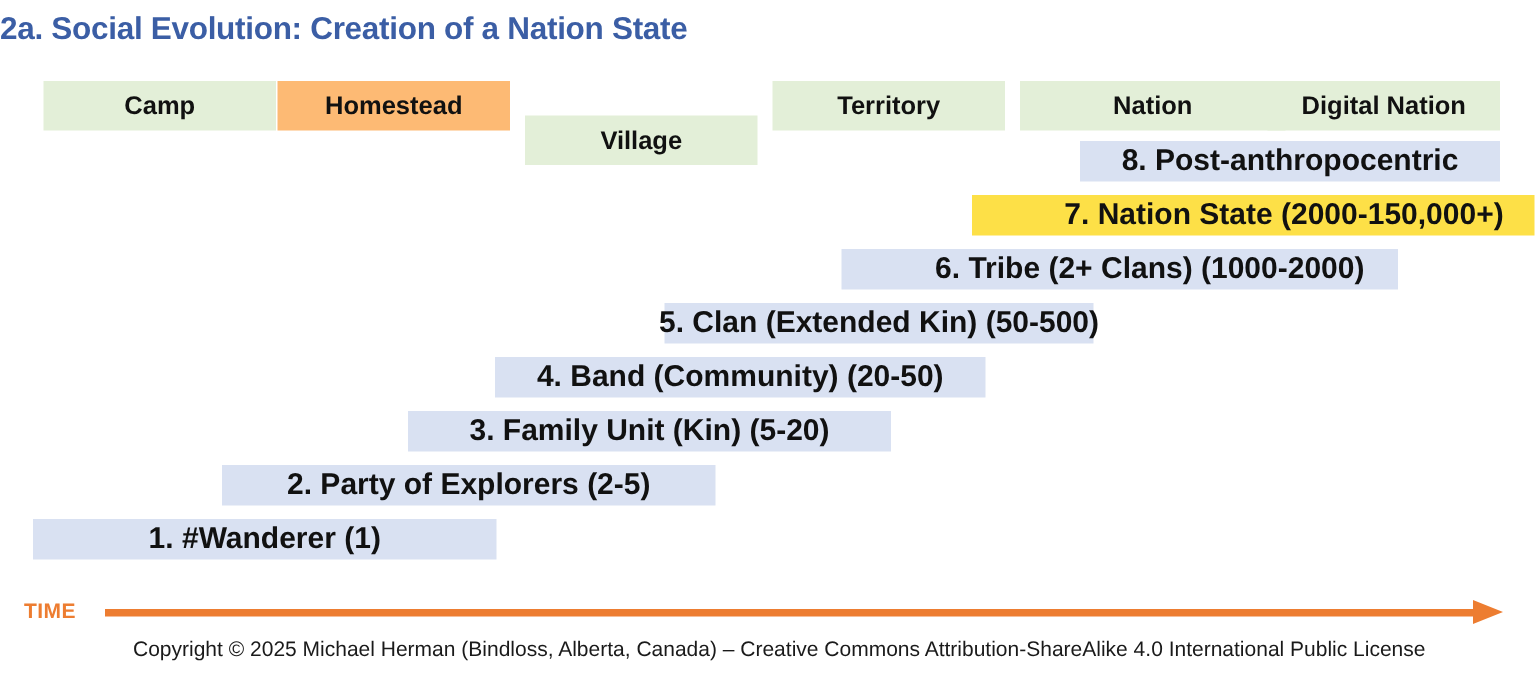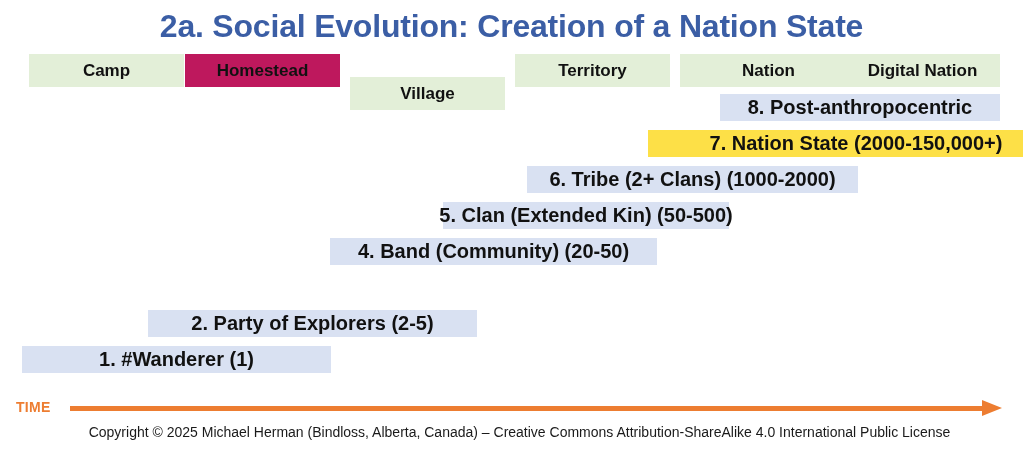--- a/index.html
+++ b/index.html
@@ -14,22 +14,21 @@
     font-family: "Liberation Sans", sans-serif;
     overflow: hidden;
   }
 
   
   #title {
     position: absolute;
     left: 0;
     top: 8px;
     width: 1023px;
-    text-align: center;
-    font-size: 32px;
+    font-size: 21px;
     font-weight: bold;
     color: #3b5ea5;
     letter-spacing: -0.2px;
     white-space: nowrap;
   }
 
   
   #stage-row {
     position: absolute;
     left: 20px;
@@ -123,21 +122,21 @@
 </style>
 </head>
 <body style="background: rgb(255, 255, 255);">
 
 <div id="title" style="color: rgb(59, 94, 165);">2a. Social Evolution: Creation of a Nation State</div>
 
 <div id="stage-row">
     <div class="stage-cell" style="left: 9px; width: 155px; background: rgb(227, 239, 216);">
       <span>Camp</span>
     </div>
-    <div class="stage-cell" style="left: 165px; width: 155px; background: #be185d;">
+    <div class="stage-cell" style="left: 165px; width: 155px; background: #fdba74;">
       <span>Homestead</span>
     </div>
     <div class="stage-cell" style="left: 330px; width: 155px; background: rgb(227, 239, 216); margin-top: 23px;">
       <span>Village</span>
     </div>
     <div class="stage-cell" style="left: 495px; width: 155px; background: rgb(227, 239, 216);">
       <span>Territory</span>
     </div>
     <div class="stage-cell" style="left: 660px; width: 177px; background: rgb(227, 239, 216); text-align: right;">
       <span>Nation</span>
@@ -147,28 +146,31 @@
     </div>
   </div>
 
 <div id="bars">
     <div class="bar" style="left: 720px; width: 280px; top: 0px; background: rgb(217, 225, 242);">
       <span>8. Post-anthropocentric</span>
     </div>
     <div class="bar" style="left: 648px; width: 416px; top: 36px; background: #fde047; justify-content: center;">
       <span>7. Nation State (2000-150,000+)</span>
     </div>
-    <div class="bar" style="left: 527px; width: 331px; top: 72px; background: rgb(217, 225, 242);">
+    <div class="bar" style="left: 561px; width: 331px; top: 72px; background: rgb(217, 225, 242); padding-left: 40px;">
       <span>6. Tribe (2+ Clans) (1000-2000)</span>
     </div>
     <div class="bar" style="left: 443px; width: 286px; top: 108px; background: rgb(217, 225, 242);">
       <span>5. Clan (Extended Kin) (50-500)</span>
     </div>
     <div class="bar" style="left: 330px; width: 327px; top: 144px; background: rgb(217, 225, 242);">
       <span>4. Band (Community) (20-50)</span>
+    </div>
+    <div class="bar" style="left: 272px; width: 322px; top: 180px; background: rgb(217, 225, 242);">
+      <span>3. Family Unit (Kin) (5-20)</span>
     </div>
     <div class="bar" style="left: 148px; width: 329px; top: 216px; background: rgb(217, 225, 242); text-align: center;">
       <span>2. Party of Explorers (2-5)</span>
     </div>
     <div class="bar" style="left: 22px; width: 309px; top: 252px; background: rgb(217, 225, 242);">
       <span>1. #Wanderer (1)</span>
     </div>
   </div>
 
 <div id="time-axis">

